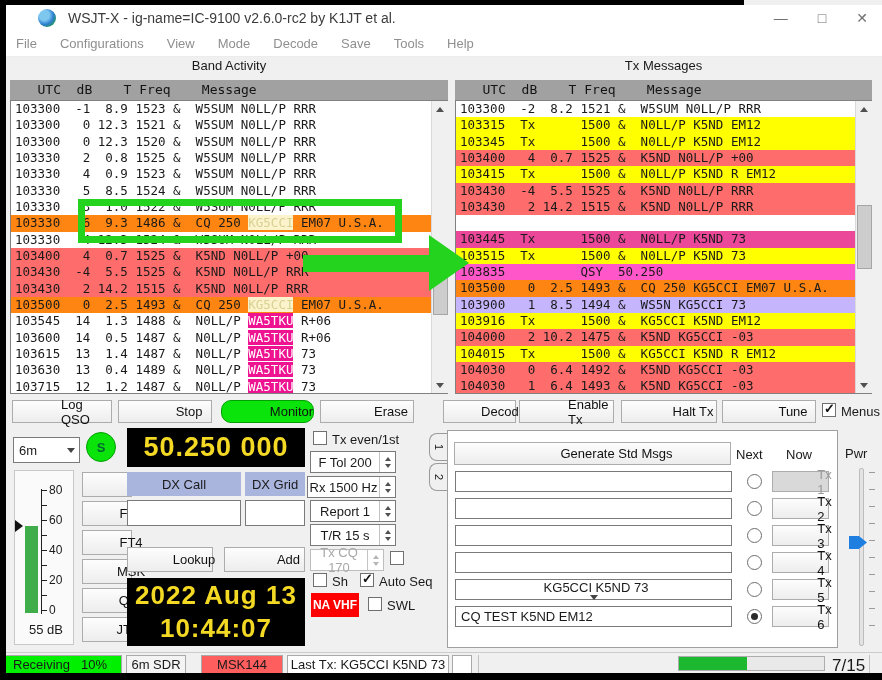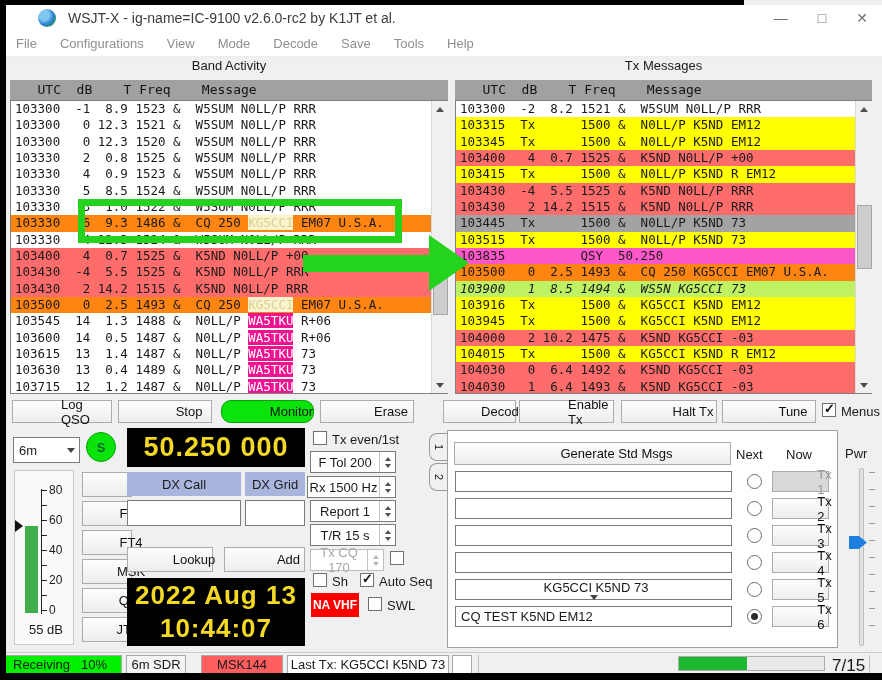--- a/index.html
+++ b/index.html
@@ -128,27 +128,26 @@
 
 <div class="abs thead" style="left:455px;width:417px;">   UTC  dB    T Freq    Message</div>
 <div class="abs tbody" style="left:455px;width:417px;" id="tx-body">
     <div class="trow" style="background: rgb(255, 255, 255);">103300  -2  8.2 1521 &amp;  W5SUM N0LL/P RRR</div>
     <div class="trow" style="background: rgb(255, 255, 0);">103315  Tx      1500 &amp;  N0LL/P K5ND EM12</div>
     <div class="trow" style="background: rgb(255, 255, 0);">103345  Tx      1500 &amp;  N0LL/P K5ND EM12</div>
     <div class="trow" style="background: rgb(255, 108, 108);">103400   4  0.7 1525 &amp;  K5ND N0LL/P +00</div>
     <div class="trow" style="background: rgb(255, 255, 0);">103415  Tx      1500 &amp;  N0LL/P K5ND R EM12</div>
     <div class="trow" style="background: rgb(255, 108, 108);">103430  -4  5.5 1525 &amp;  K5ND N0LL/P RRR</div>
     <div class="trow" style="background: rgb(255, 108, 108);">103430   2 14.2 1515 &amp;  K5ND N0LL/P RRR</div>
-    <div class="trow" style="background: #a3a3a3;">103445  Tx      1500 &amp;  N0LL/P K5ND 73</div>
+    <div class="trow" style="background: #ec4899; margin-top: 16px;">103445  Tx      1500 &amp;  N0LL/P K5ND 73</div>
     <div class="trow" style="background: rgb(255, 255, 0);">103515  Tx      1500 &amp;  N0LL/P K5ND 73</div>
     <div class="trow" style="background: rgb(255, 87, 201);">103835          QSY  50.250</div>
     <div class="trow" style="background: rgb(255, 133, 18);">103500   0  2.5 1493 &amp;  CQ 250 KG5CCI EM07 U.S.A.</div>
-    <div class="trow" style="background: #bef264; font-style: italic;">103900   1  8.5 1494 &amp;  WS5N KG5CCI 73</div>
+    <div class="trow" style="background: #c4b5fd;">103900   1  8.5 1494 &amp;  WS5N KG5CCI 73</div>
     <div class="trow" style="background: rgb(255, 255, 0);">103916  Tx      1500 &amp;  KG5CCI K5ND EM12</div>
-    <div class="trow" style="background: rgb(255, 255, 0);">103945  Tx      1500 &amp;  KG5CCI K5ND EM12</div>
     <div class="trow" style="background: rgb(255, 108, 108);">104000   2 10.2 1475 &amp;  K5ND KG5CCI -03</div>
     <div class="trow" style="background: rgb(255, 255, 0);">104015  Tx      1500 &amp;  KG5CCI K5ND R EM12</div>
     <div class="trow" style="background: rgb(255, 108, 108);">104030   0  6.4 1492 &amp;  K5ND KG5CCI -03</div>
     <div class="trow" style="background: rgb(255, 108, 108);">104030   1  6.4 1493 &amp;  K5ND KG5CCI -03</div>
   </div>
 <div class="vscroll" style="left:855px;">
   <div class="sb-btn" style="top:0;">
       <div class="tri-up"></div>
     </div>
   <div class="sb-thumb" style="top:104px;height:62px;"></div>

